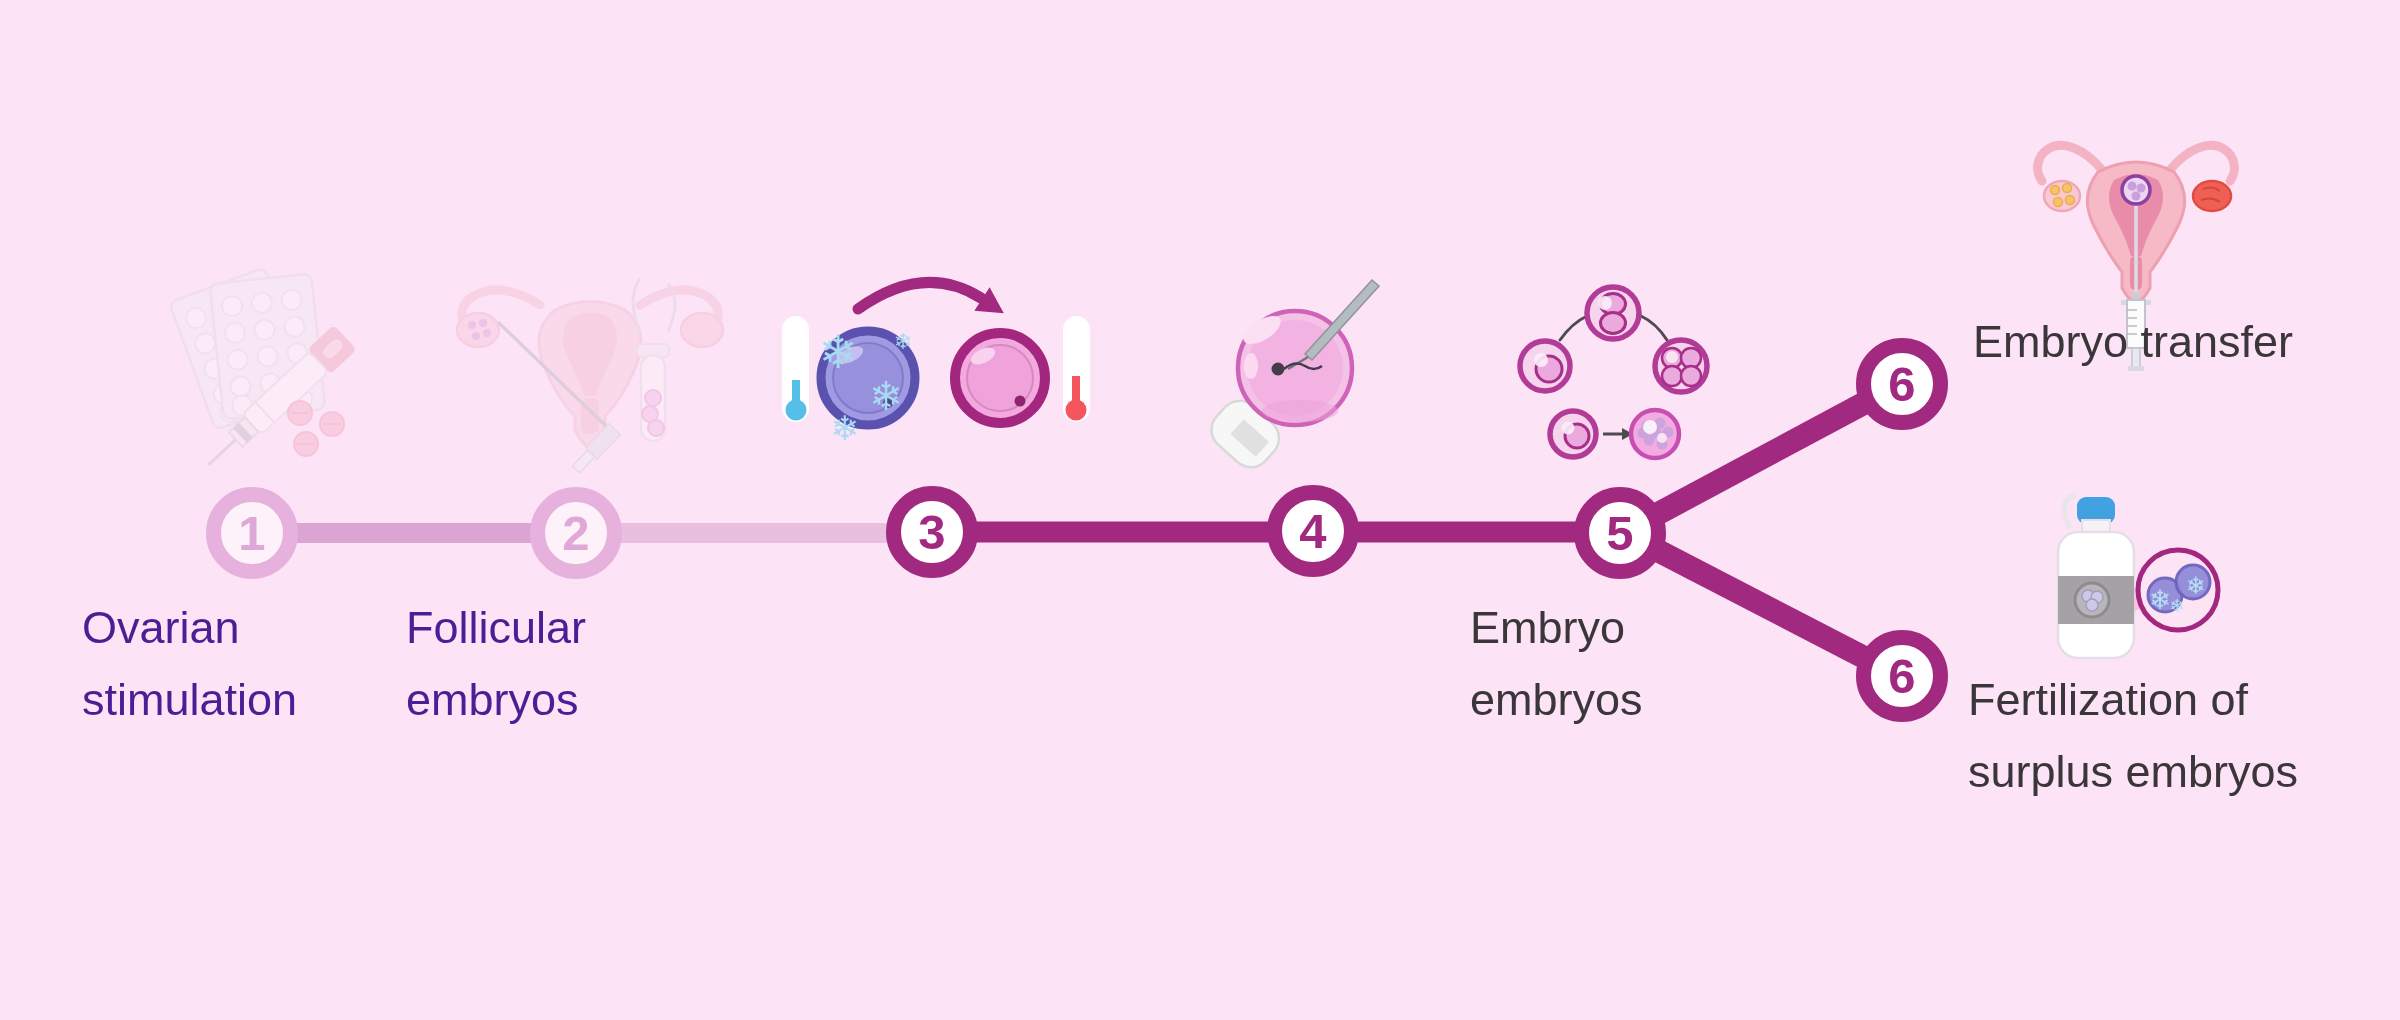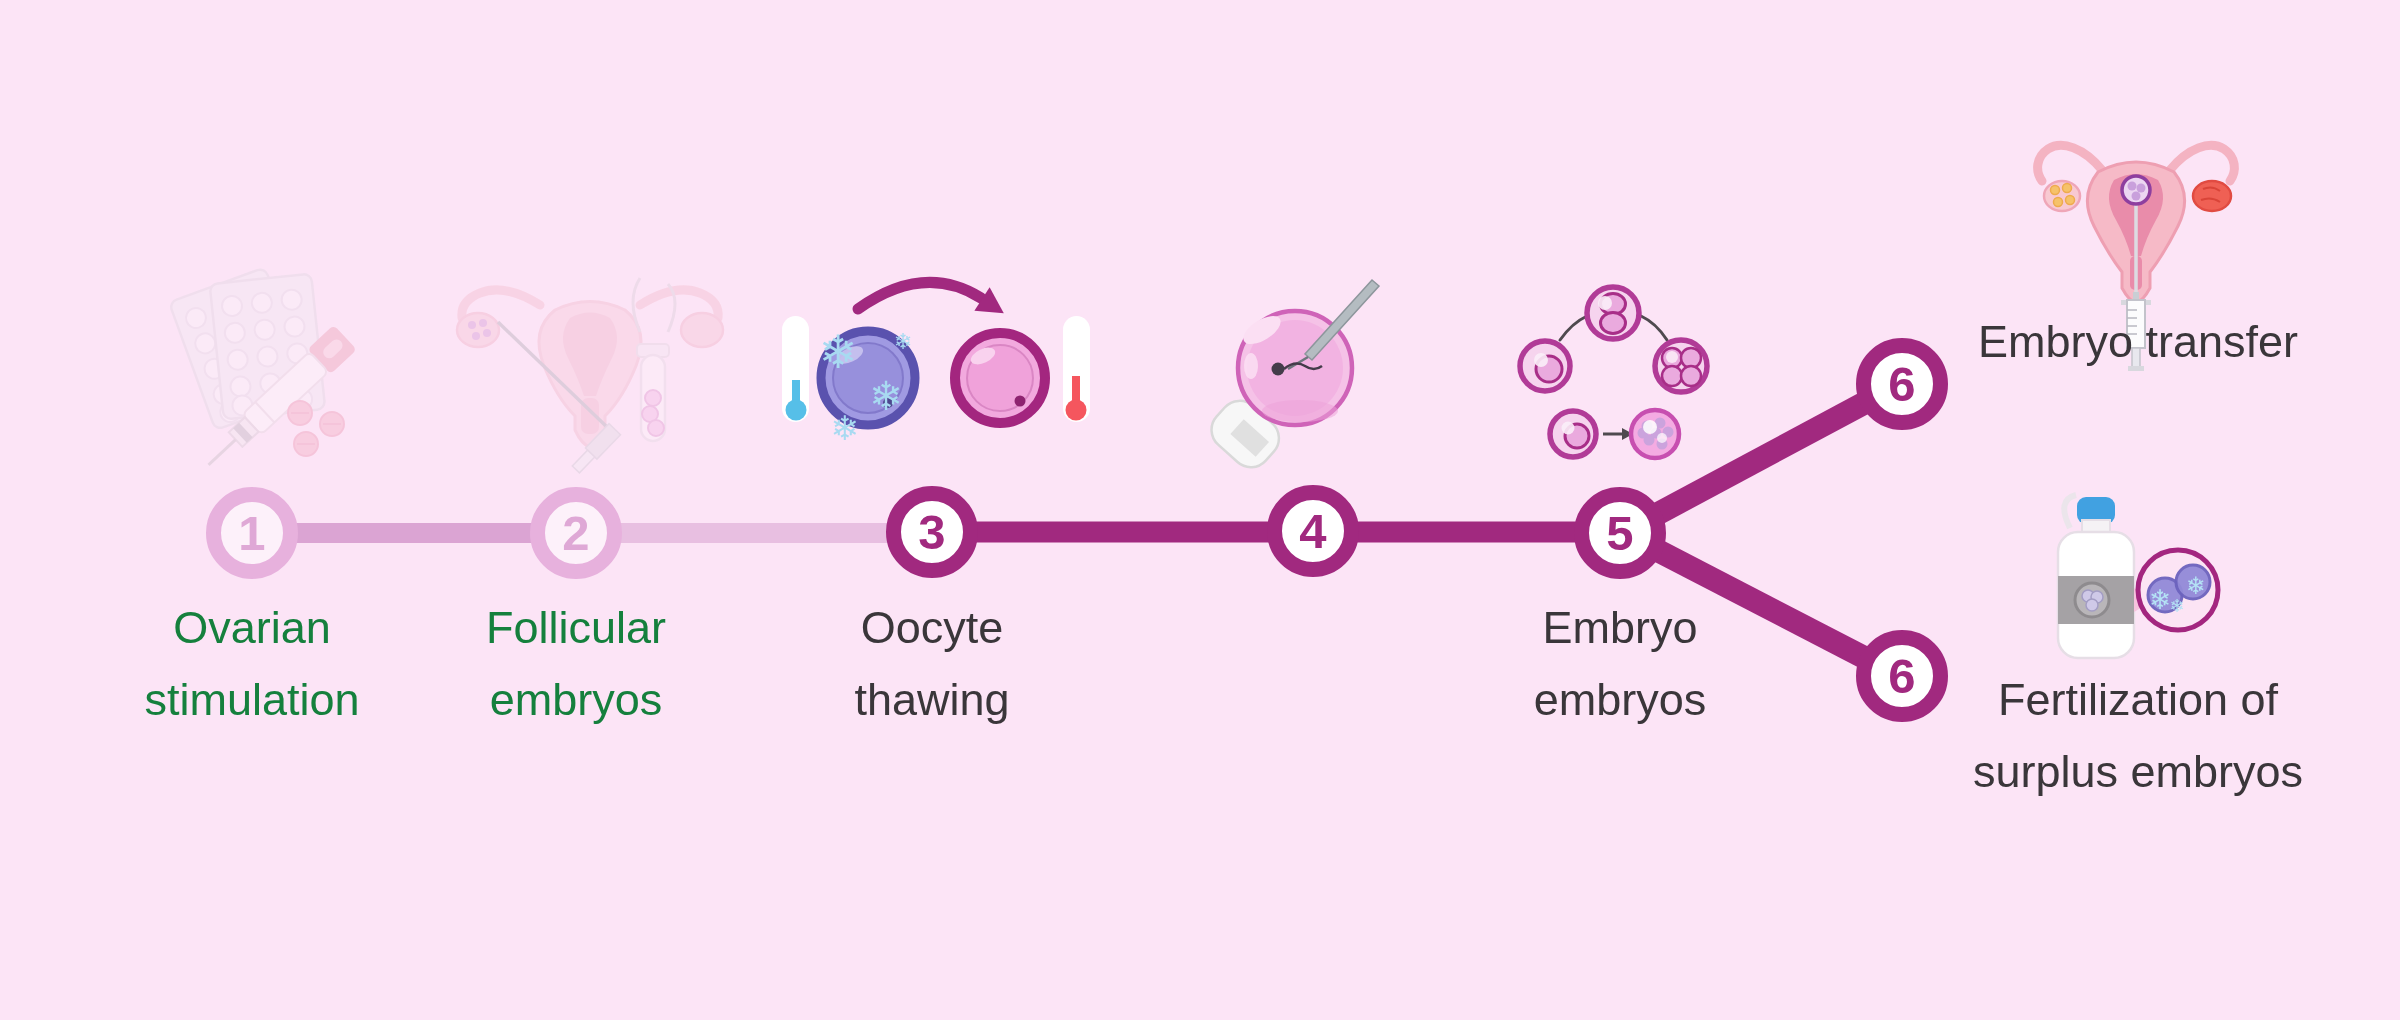--- a/index.html
+++ b/index.html
@@ -25,28 +25,27 @@
     z-index:3;
   }
   .circle.light{
     border-color:#e7b1dd;
     background:#fdf1fa;
     color:#dfa8d6;
   }
   .lbl{
     position:absolute;
     transform:translateX(-50%);
-    text-align:center;
     font-size:45px;
     line-height:72px;
     color:#3a363a;
     z-index:2;
     white-space:normal;
   }
-  .lbl.inactive{color:#15803d;}
+  .lbl.inactive{color:#4c1d95;}
   .c1{left:252px;top:533px;}
   .c2{left:576px;top:533px;}
   .c3{left:932px;top:532px;}
   .c4{left:1313px;top:531px;}
   .c5{left:1620px;top:533px;}
   .c6a{left:1902px;top:384px;}
   .c6b{left:1902px;top:676px;}
   .l1{left:252px;top:592px;width:340px;}
   .l2{left:576px;top:592px;width:340px;}
   .l3{left:932px;top:592px;width:300px;}
@@ -294,18 +293,17 @@
     </div>
   <div class="circle c6a">
       <span>6</span>
     </div>
   <div class="circle c6b">
       <span>6</span>
     </div>
 
   <div class="lbl inactive l1">Ovarian stimulation</div>
   <div class="lbl inactive l2">Follicular embryos</div>
-  <div class="lbl l3">Oocyte thawing</div>
   <div class="lbl l5">Embryo embryos</div>
   <div class="lbl l6a">Embryo transfer</div>
   <div class="lbl l6b">Fertilization of surplus embryos</div>
 
 </div>
 
 </body></html>

